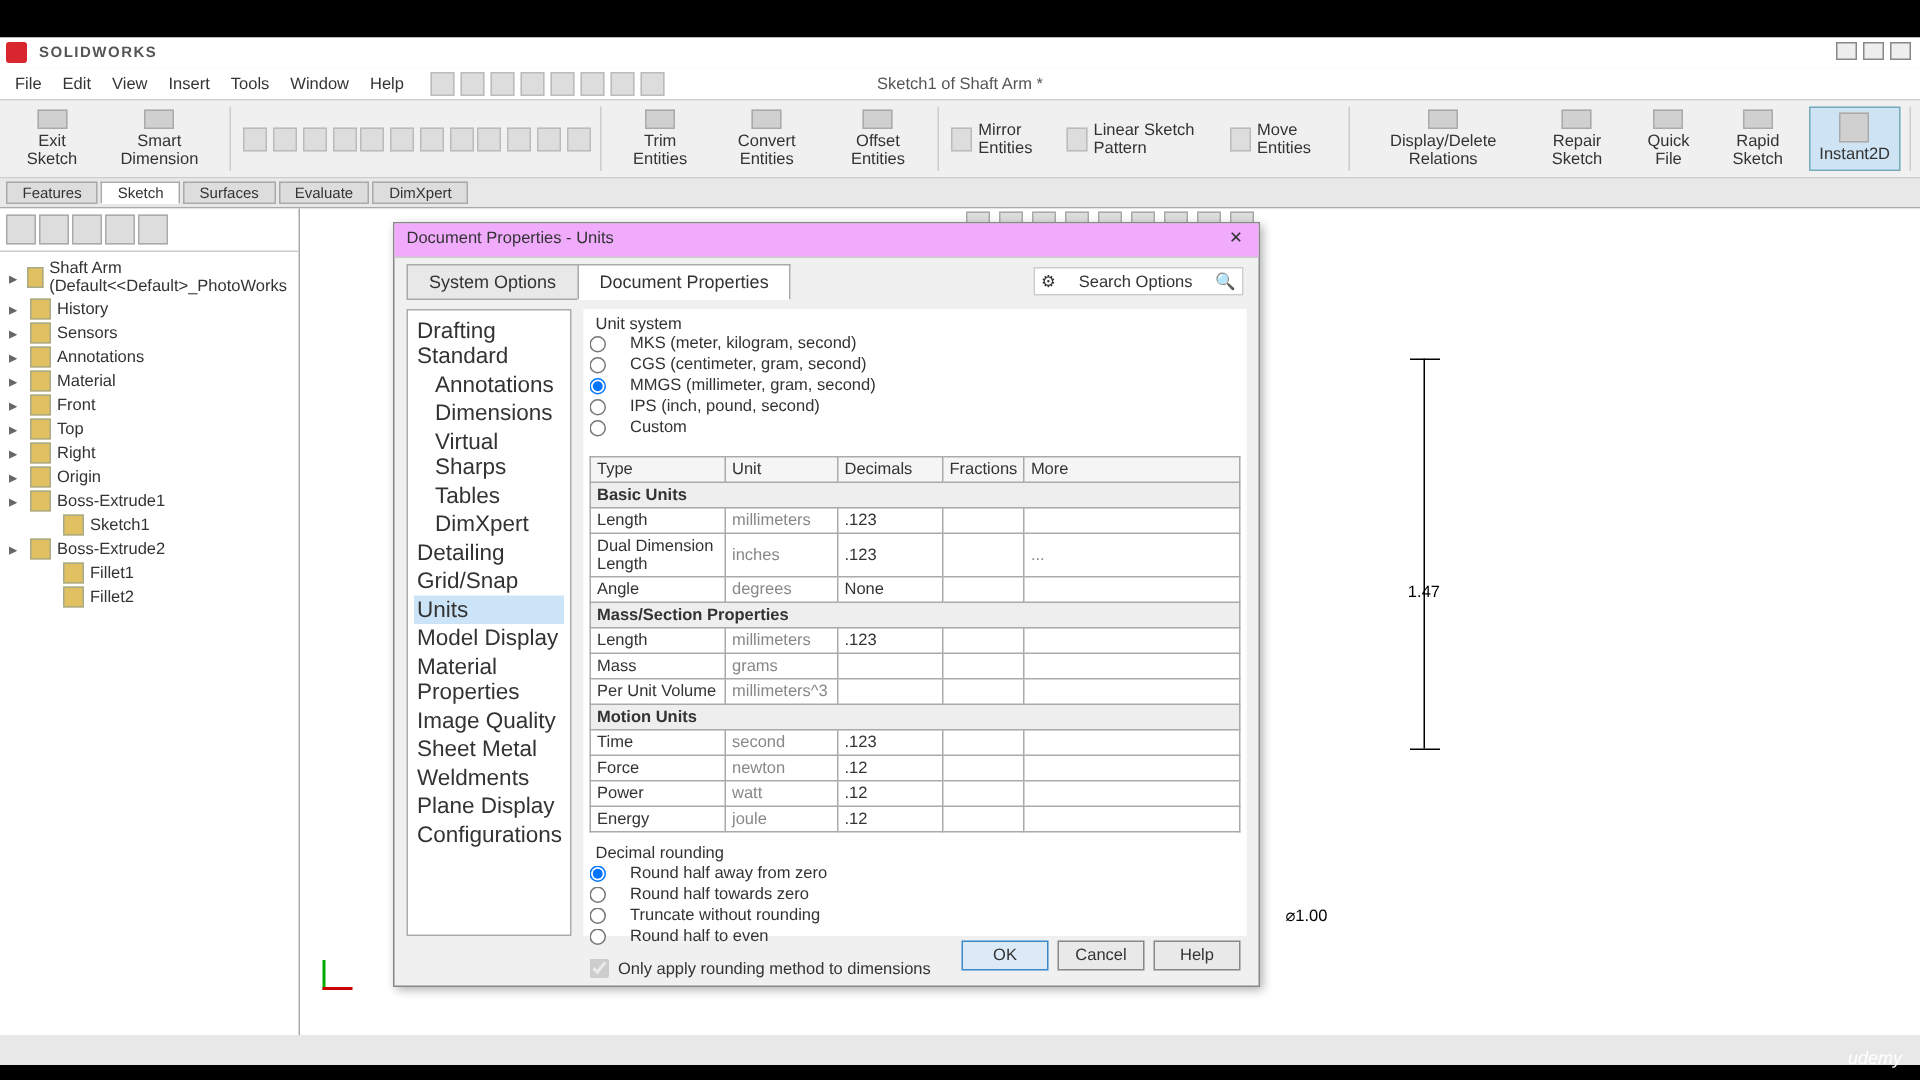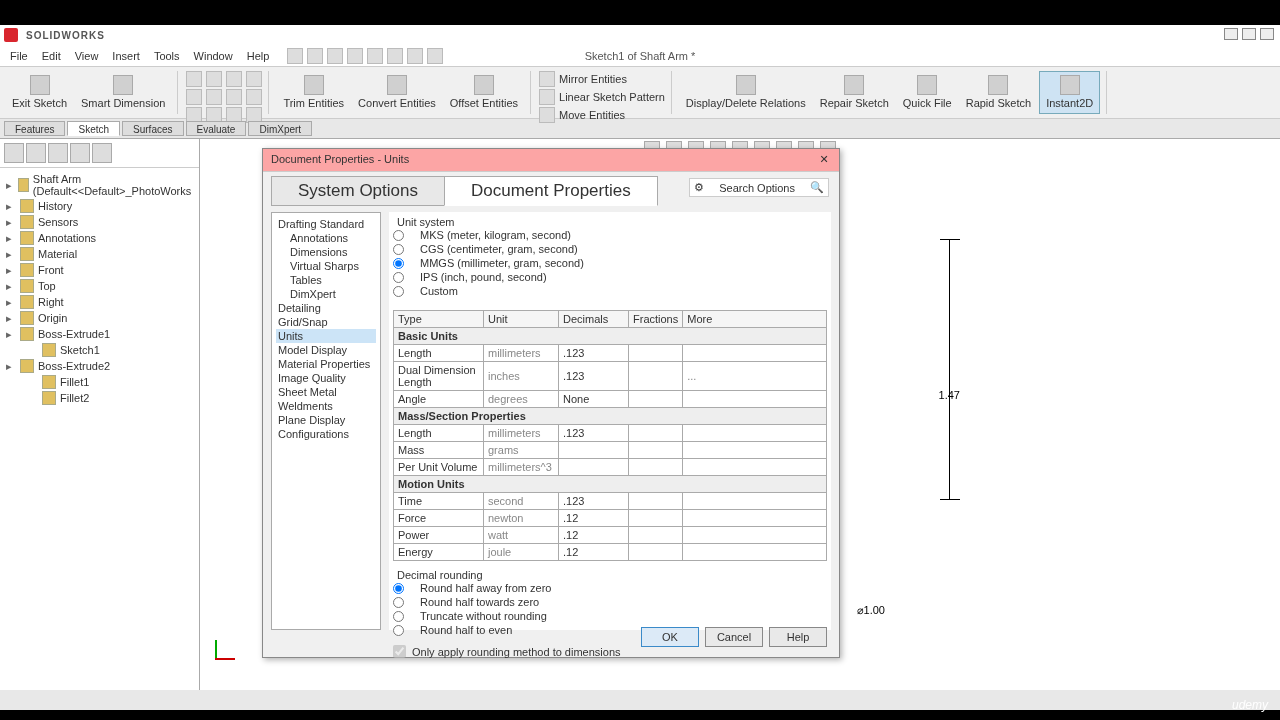--- a/index.html
+++ b/index.html
@@ -11,21 +11,21 @@
 .menubar{background:#fff;display:flex;align-items:center;gap:2px;padding:2px 4px;height:22px;border-bottom:1px solid #ccc}
 .menuitem{padding:2px 6px}
 .doc-title{position:absolute;left:50%;transform:translateX(-50%);color:#555}
 .qat{display:flex;gap:4px;margin-left:10px}
 .qi{width:16px;height:16px;background:#ddd;border:1px solid #bbb}
 .ribbon{background:#f0f0f0;display:flex;padding:4px 6px;gap:8px;border-bottom:1px solid #ccc;height:52px}
 .rbtn{display:flex;flex-direction:column;align-items:center;justify-content:center;padding:2px 6px;gap:2px;font-size:10px;text-align:center;line-height:1.1}
 .rbtn .ico{width:20px;height:20px;background:#d0d0d0;border:1px solid #aaa}
 .rbtn.grayed{color:#aaa}
 .rgroup{display:flex;gap:2px;border-right:1px solid #ccc;padding-right:6px}
-.rgroup.col{flex-direction:column}
+.rgroup.col{flex-direction:row}
 .smallrow{display:flex;gap:4px;align-items:center;font-size:10px}
 .tabs{background:#e8e8e8;display:flex;gap:2px;padding:2px 4px;border-bottom:1px solid #aaa;height:20px}
 .tab{padding:2px 10px;border:1px solid #aaa;background:#ddd;font-size:10px}
 .tab.active{background:#fff;border-bottom:1px solid #fff}
 .main{display:flex;height:calc(100% - 134px)}
 .sidebar{width:200px;background:#fff;border-right:1px solid #aaa;display:flex;flex-direction:column}
 .sbtabs{display:flex;gap:2px;padding:4px;border-bottom:1px solid #ccc}
 .sbtab{width:20px;height:20px;background:#ddd;border:1px solid #aaa}
 .tree{padding:4px;overflow:auto;flex:1}
 .treerow{display:flex;align-items:center;gap:4px;padding:1px 2px;font-size:11px}
@@ -35,29 +35,29 @@
 .viewport{flex:1;background:#fff;position:relative}
 .vtool{position:absolute;top:2px;left:50%;transform:translateX(-50%);display:flex;gap:6px}
 .vti{width:16px;height:16px;background:#ddd;border:1px solid #aaa}
 .dim{position:absolute;font-size:11px;color:#000}
 .dimline{position:absolute;background:#000}
 .triad{position:absolute;left:5px;bottom:30px;width:30px;height:30px}
 .triad::before{content:"";position:absolute;left:10px;bottom:0;width:2px;height:20px;background:#0a0}
 .triad::after{content:"";position:absolute;left:10px;bottom:0;width:20px;height:2px;background:#c00}
 
 .dialog{position:absolute;left:262px;top:148px;width:578px;height:510px;background:#f0f0f0;border:1px solid #888;box-shadow:2px 2px 6px rgba(0,0,0,.3)}
-.dlg-title{background:#fca5a5;padding:4px 8px;border-bottom:1px solid #ccc;display:flex;justify-content:space-between}
+.dlg-title{background:#f0abfc;padding:4px 8px;border-bottom:1px solid #ccc;display:flex;justify-content:space-between}
 .dlg-close{width:14px;height:14px;text-align:center;line-height:12px}
 .dlg-tabs{display:flex;gap:0;padding:4px 8px 0 8px;position:relative}
-.dlg-tab{padding:4px 26px;border:1px solid #aaa;background:#e8e8e8;font-size:17px;margin-right:-1px}
+.dlg-tab{padding:4px 14px;border:1px solid #aaa;background:#e8e8e8;font-size:12px;margin-right:-1px}
 .dlg-tab.active{background:#fff;border-bottom:1px solid #fff;position:relative;z-index:2}
 .dlg-search{position:absolute;right:10px;top:6px;display:flex;align-items:center;border:1px solid #ccc;background:#fff;padding:2px 4px;gap:4px;font-size:11px;color:#888;width:140px;justify-content:space-between}
 .dlg-body{display:flex;padding:6px 8px;gap:8px;height:calc(100% - 78px)}
 .dlg-nav{width:110px;border:1px solid #aaa;background:#fff;padding:4px}
-.navrow{padding:1px 2px;font-size:11px}
+.navrow{padding:1px 2px;font-size:15px}
 .navrow.selected{background:#cce4f7}
 .navrow.child{padding-left:14px}
 .dlg-panel{flex:1;background:#fff;padding:4px}
 .fs{border:1px solid #ccc;padding:4px 8px 8px 8px;margin-bottom:6px}
 .fs .legend{font-size:11px;color:#333;margin-top:-10px;background:#fff;display:inline-block;padding:0 4px}
 .radio-row{display:flex;align-items:center;gap:16px;font-size:11px;padding:1px 0}
 .radio-row input{width:11px;height:11px}
 table.units{border-collapse:collapse;width:100%;font-size:11px}
 table.units th,table.units td{border:1px solid #aaa;padding:2px 4px;text-align:left;height:16px}
 table.units th{background:#f5f5f5;font-weight:normal}

